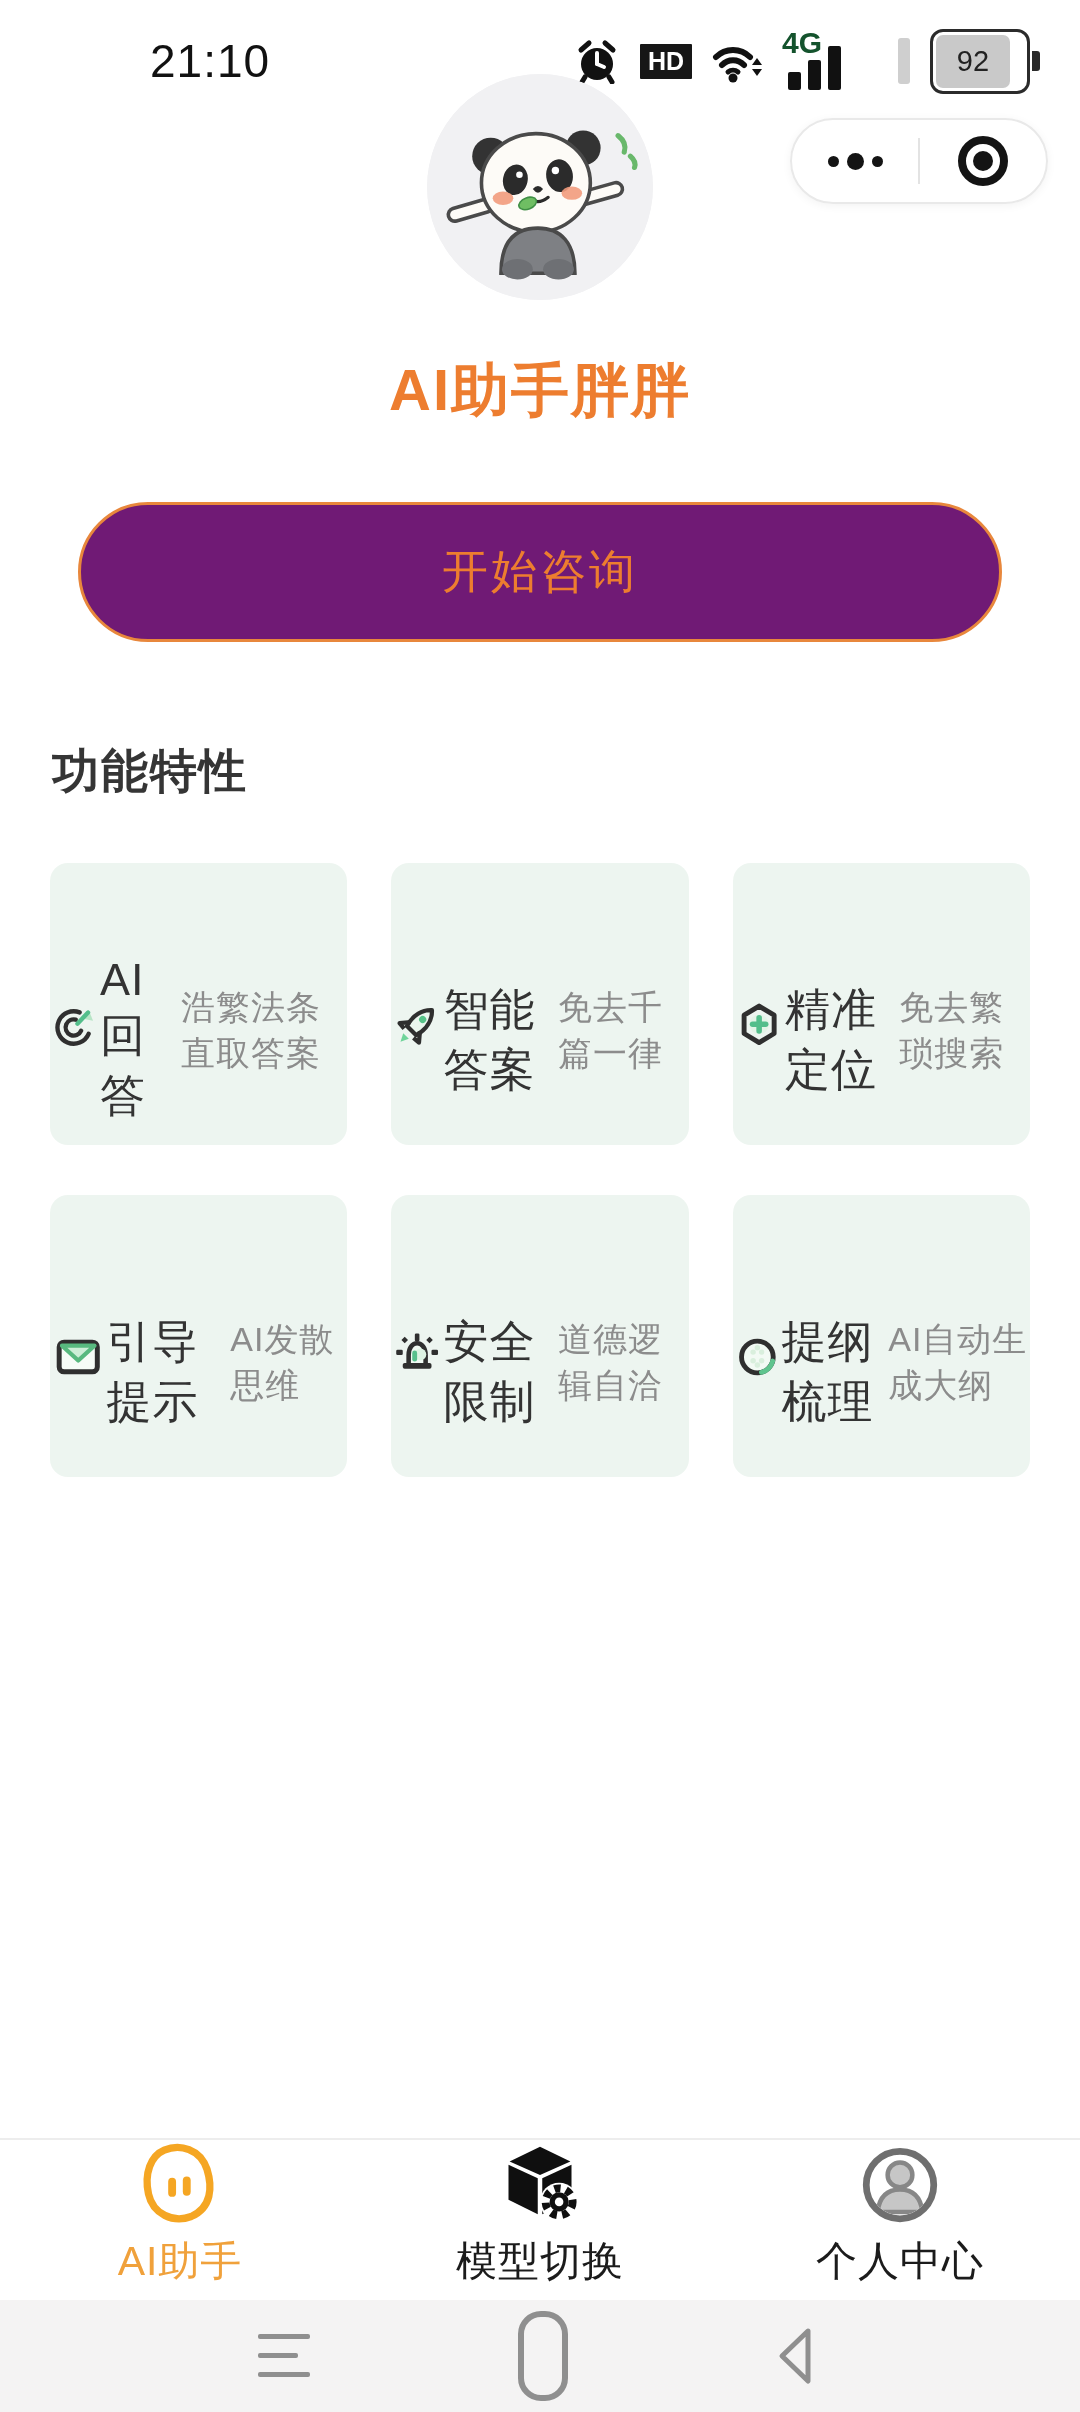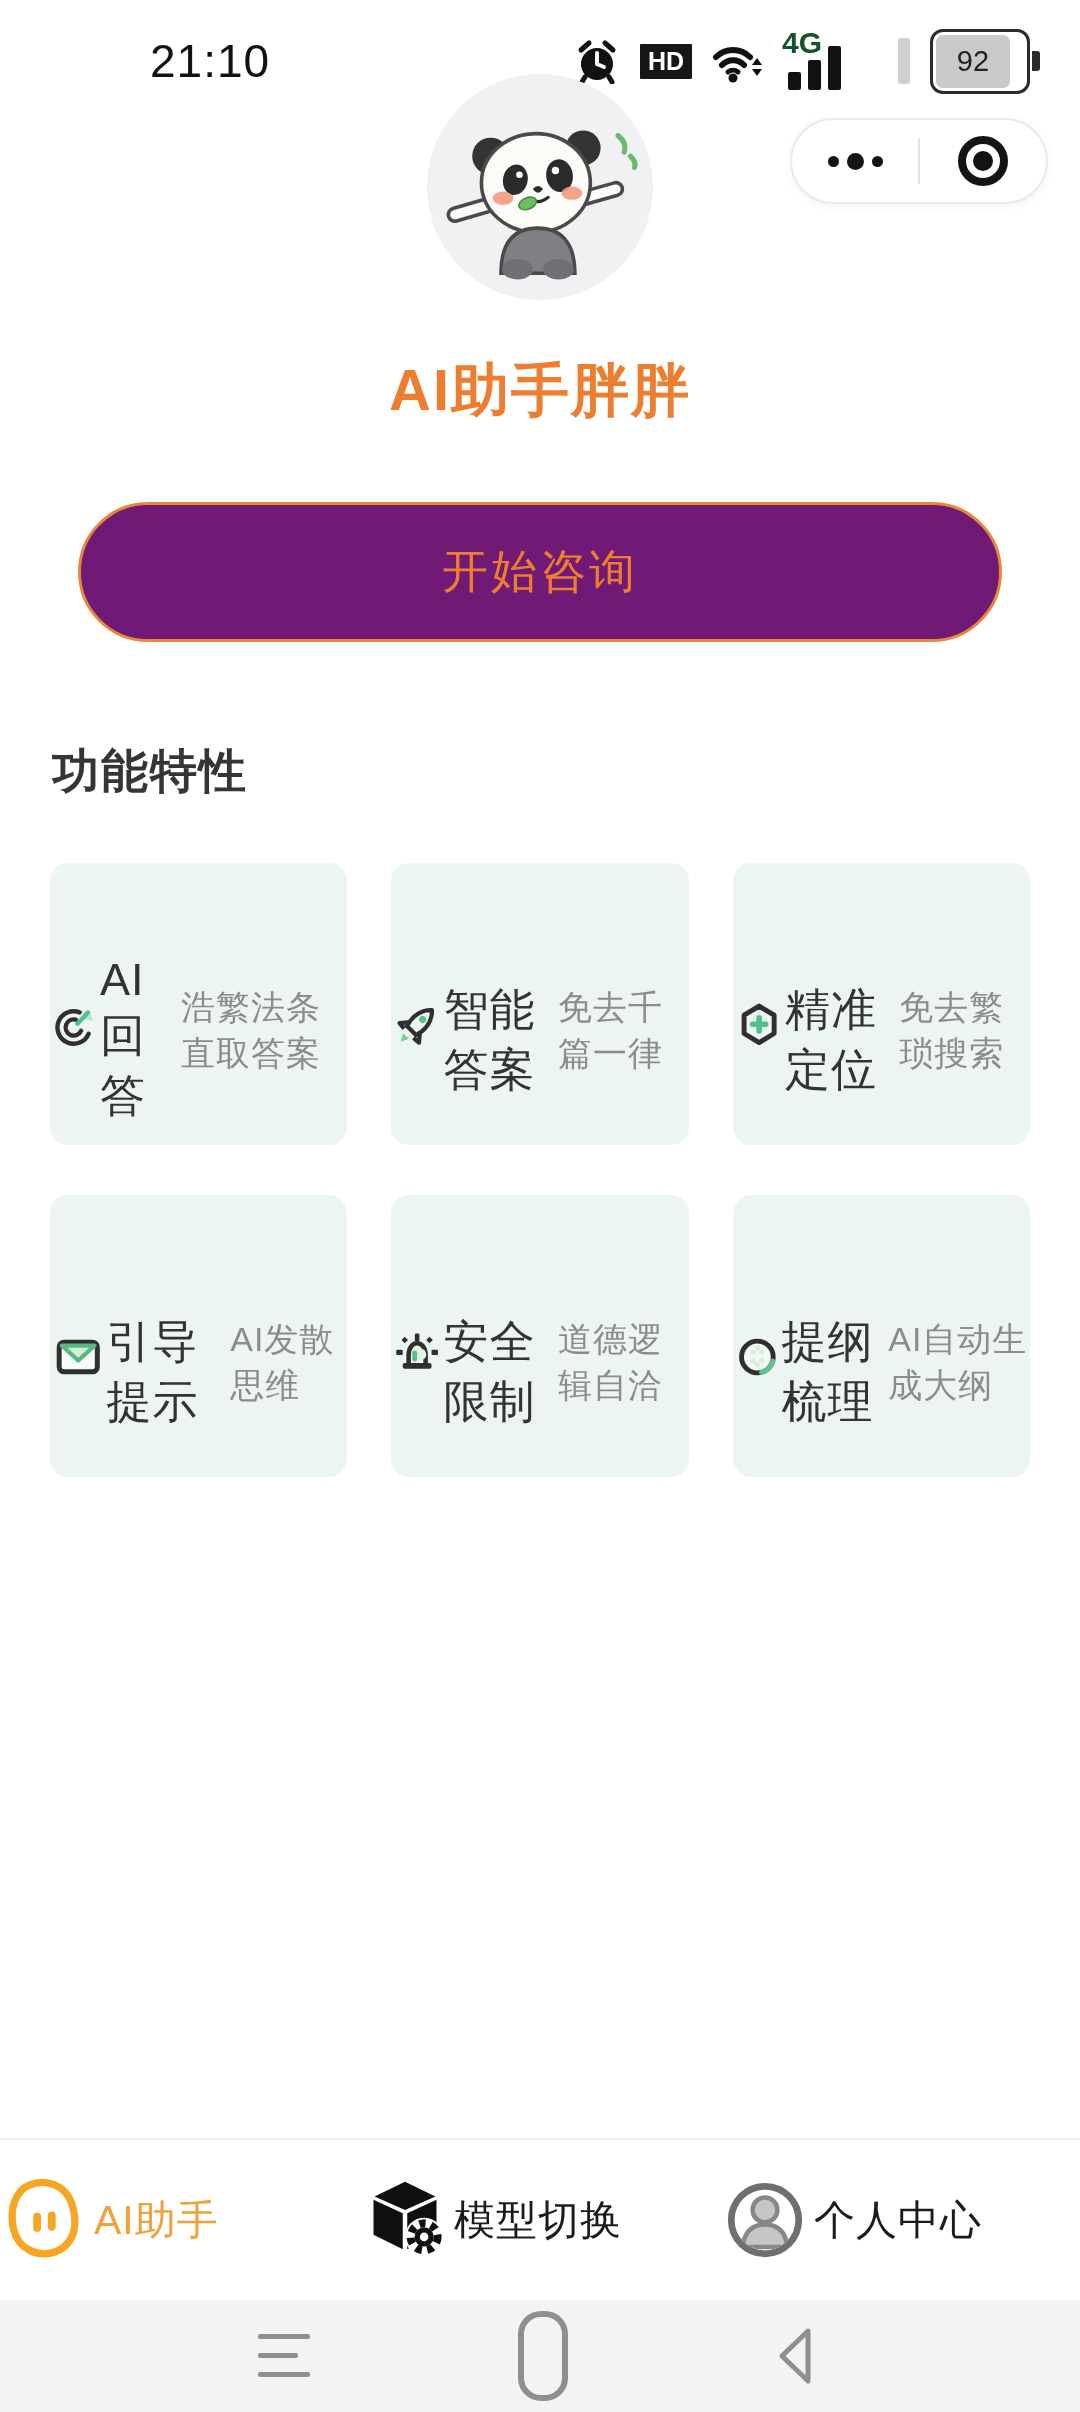--- a/index.html
+++ b/index.html
@@ -50,21 +50,21 @@
   
   .features-heading { margin:98px 0 0 52px; font-size:47px; font-weight:700; color:#353535; letter-spacing:2px; }
   .features-grid { margin:60px 50px 0; display:grid; grid-template-columns:repeat(3,1fr); gap:50px 44px; }
   .feature-card { background:#EDF5F0; border-radius:18px; height:282px; display:flex; flex-direction:row; align-items:center; padding-top:42px; }
   .feature-icon { width:84px; height:84px; }
   .feature-title { margin-top:30px; font-size:45px; color:#333; font-weight:500; letter-spacing:1px; }
   .feature-subtitle { margin-top:12px; font-size:34px; color:#8c8c8c; letter-spacing:1px; }
 
   
   .tab-bar { position:absolute; left:0; right:0; bottom:112px; height:162px; background:#fff; border-top:2px solid #ededed; display:flex; }
-  .tab { flex:1; display:flex; flex-direction:row; align-items:center; gap:4px; cursor:pointer; }
+  .tab { flex:1; display:flex; flex-direction:column; align-items:center; gap:4px; cursor:pointer; }
   .tab-icon { width:90px; height:90px; }
   .tab-label { font-size:41px; color:#1b1b1b; letter-spacing:1px; }
   .tab.active .tab-label { color:#F0A13B; }
 
   
   .nav-bar { position:absolute; left:0; right:0; bottom:0; height:112px; background:#f4f3f3;
     display:flex; align-items:center; justify-content:space-between; padding:0 266px 0 256px; }
   .nav-btn { display:flex; align-items:center; justify-content:center; cursor:pointer; }
 </style>
 </head>

